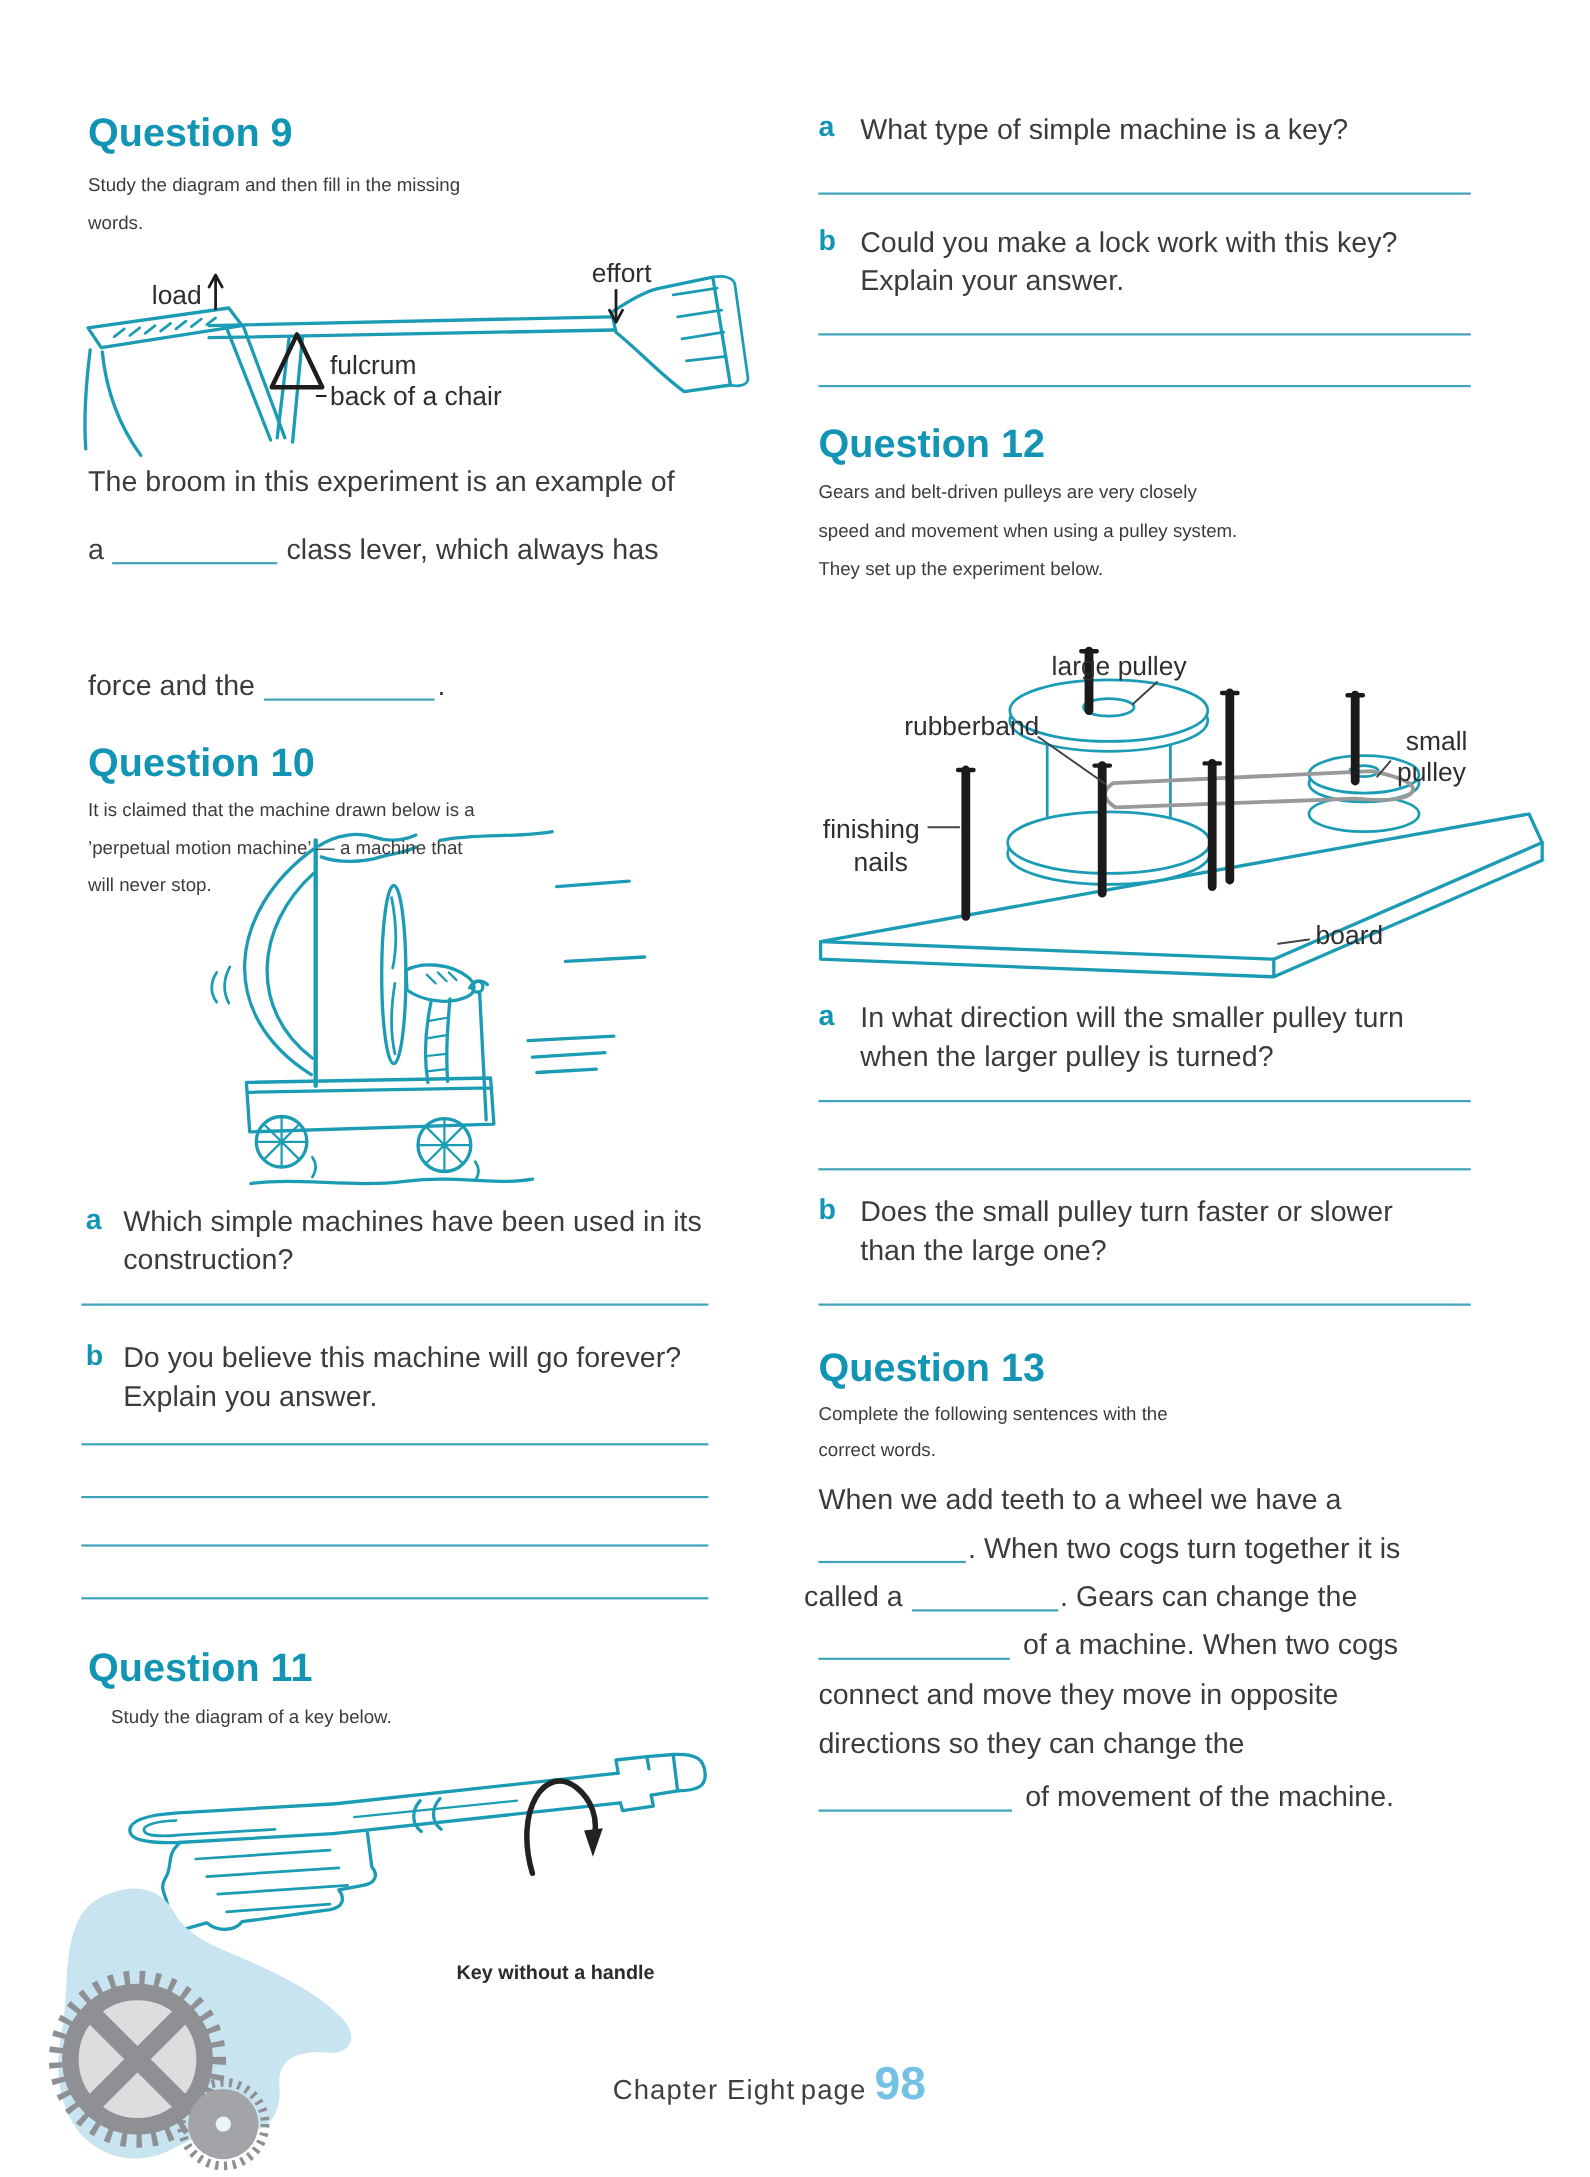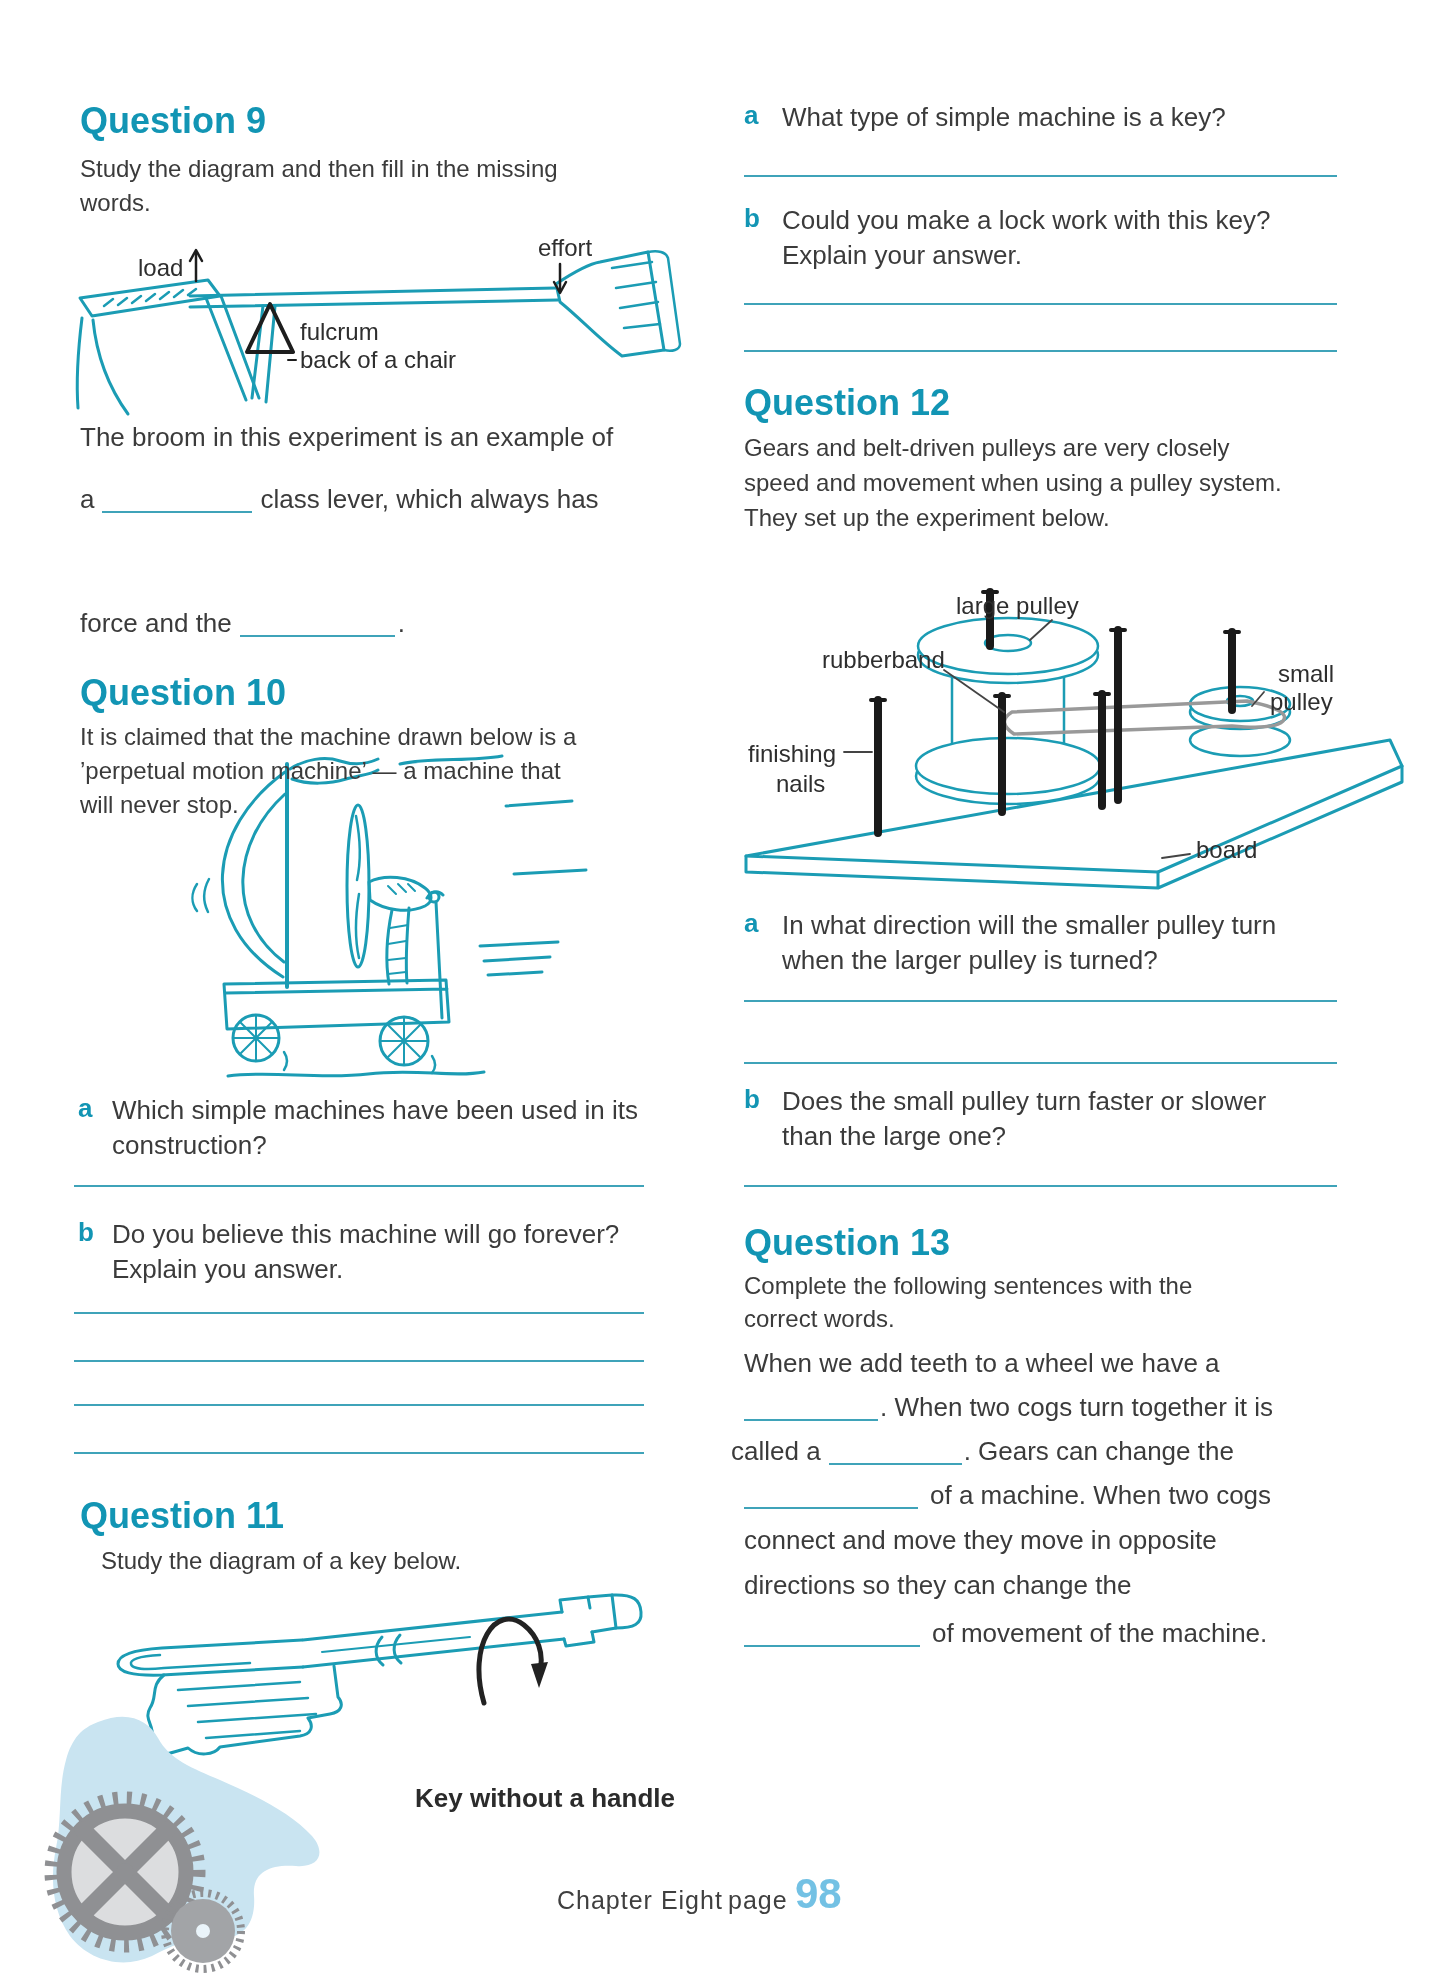--- a/index.html
+++ b/index.html
@@ -1,31 +1,31 @@
 <!DOCTYPE html>
 <html><head>
 <meta charset="utf-8">
 <style>
   html,body{margin:0;padding:0;background:#ffffff;}
   .page{position:relative;width:1445px;height:1979px;background:#ffffff;overflow:hidden;
         font-family:"Liberation Sans",sans-serif;color:#3b3b3b;}
   .art{position:absolute;left:0;top:0;width:1445px;height:1979px;pointer-events:none;z-index:1;}
   .qtitle{position:absolute;z-index:2;font-size:36px;font-weight:bold;color:#1295b4;margin:0;}
-  .para{position:absolute;z-index:2;font-size:24px;}
+  .para{position:absolute;z-index:2;font-size:17px;}
   .para .bl{display:block;line-height:34px;}
   .rpara .bl{line-height:35px;}
   .fline{position:absolute;z-index:2;font-size:26px;white-space:nowrap;}
   .blank{display:inline-block;height:26px;border-bottom:2px solid #3fa3b9;vertical-align:-5px;margin:0 8px;}
   .rule{position:absolute;z-index:2;height:0;border-top:2px solid #3fa3b9;}
   .ab{position:absolute;z-index:2;display:flex;font-size:26px;}
   .ab-label{flex:0 0 auto;color:#1295b4;font-weight:bold;}
   .ab-left .ab-label{width:34px;}
   .ab-right .ab-label{width:38px;}
   .ab-body .bl{display:block;line-height:35px;}
-  .caption{position:absolute;z-index:2;font-size:26px;font-weight:bold;color:#2b2b2b;}
+  .caption{position:absolute;z-index:2;font-size:18px;font-weight:bold;color:#2b2b2b;}
   .footer-text{position:absolute;z-index:2;font-size:25px;color:#3f3f3f;letter-spacing:1px;}
   .page-num{position:absolute;z-index:2;font-size:42px;font-weight:bold;color:#73c1e4;}
   svg text{font-family:"Liberation Sans",sans-serif;font-size:24px;fill:#2e2e2e;}
 </style>
 </head>
 <body>
 
 <div class="page">
 
   <svg class="art" viewBox="0 0 1445 1979">

